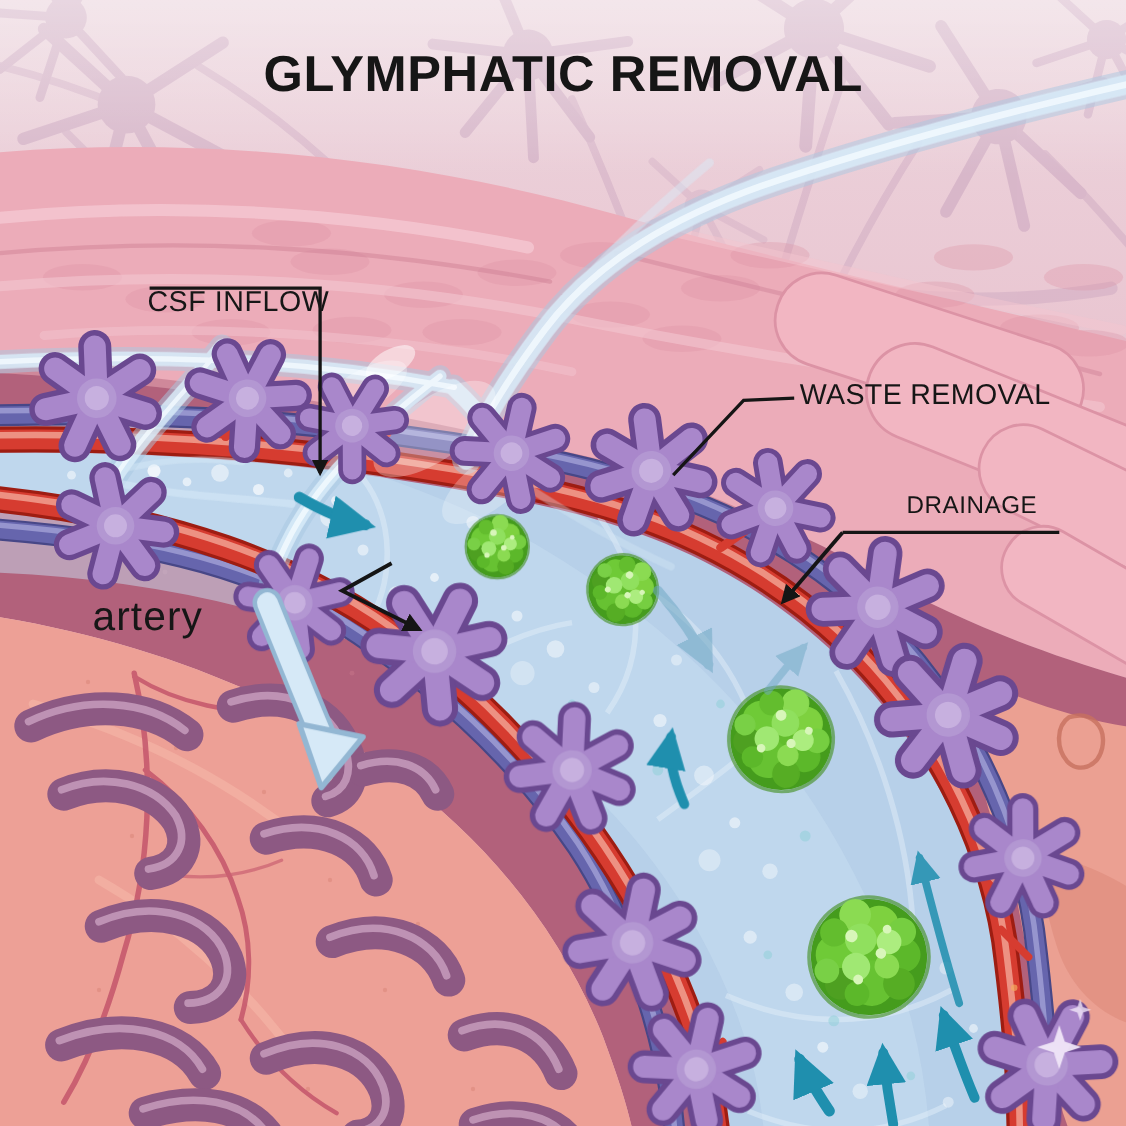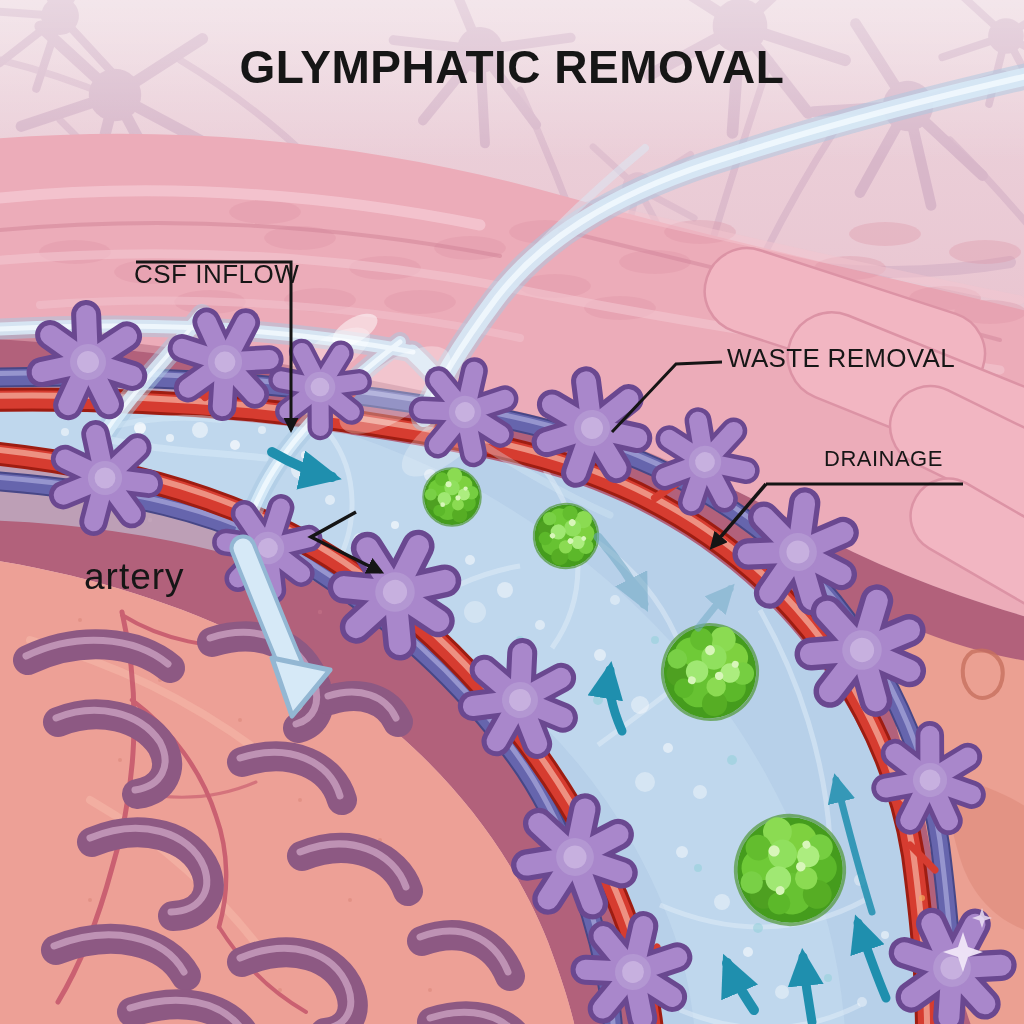--- a/index.html
+++ b/index.html
@@ -6,21 +6,21 @@
   .stage{position:relative;width:1024px;height:1024px;overflow:hidden;
          font-family:"Liberation Sans",sans-serif;background:#e8c2ce;}
   .stage svg{position:absolute;left:0;top:0;}
   .lbl{position:absolute;color:#161616;white-space:nowrap;}
   .title{left:0;top:40px;width:1024px;text-align:center;font-size:46px;
          font-weight:700;letter-spacing:.5px;}
   .csf{left:134px;top:225px;font-size:26px;font-weight:500;letter-spacing:.5px;margin-top:34px;}
   .waste{left:712px;top:341px;width:258px;text-align:center;font-size:26px;
          font-weight:400;line-height:34px;letter-spacing:.3px;white-space:normal;}
   .drain{left:824px;top:446px;font-size:22px;font-weight:500;letter-spacing:.5px;}
-  .artery{left:84px;top:540px;font-size:37px;font-weight:400;letter-spacing:1px;margin-top:16px;}
+  .artery{left:84px;top:540px;font-size:37px;font-weight:400;letter-spacing:1px;}
 </style>
 </head>
 <body>
 
 <div class="stage">
 <svg width="1024" height="1024" viewBox="0 0 1024 1024">
   <defs>
     <linearGradient id="bgGrad" x1="0" y1="0" x2="0" y2="1">
       <stop offset="0" stop-color="#ecd6de"></stop>
       <stop offset="0.35" stop-color="#e9c3cf"></stop>

